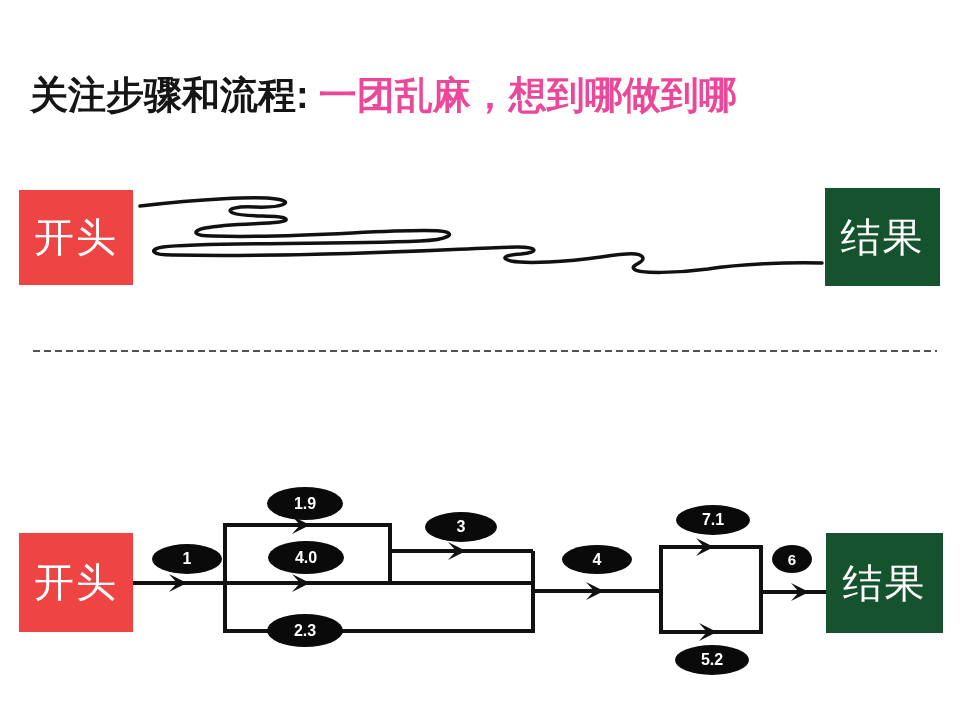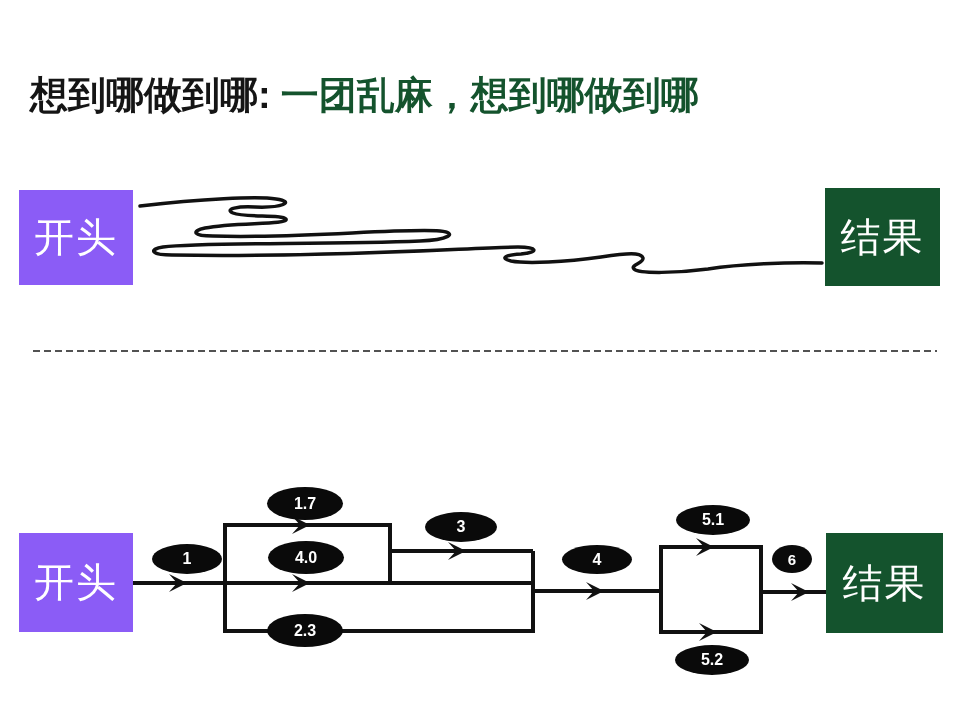--- a/index.html
+++ b/index.html
@@ -4,41 +4,41 @@
 <style>
   html,body{margin:0;padding:0;background:#fff;}
   .slide{
     position:relative;width:960px;height:720px;background:#fff;overflow:hidden;
     font-family:"Liberation Sans","DejaVu Sans",sans-serif;
   }
   .title{
     position:absolute;left:30px;white-space:nowrap;
     font-size:38px;font-weight:bold;color:#151515;letter-spacing:0px;
   }
-  .title .hl{color:#14532d;margin-left:10px;}
+  .title .hl{color:#ec4899;margin-left:10px;}
   .endpoint{
     position:absolute;display:flex;align-items:center;justify-content:center;
     color:#fff;font-size:40px;letter-spacing:2px;
   }
-  .endpoint.gray{background:#8b5cf6;}
+  .endpoint.gray{background:#ef4444;}
   .endpoint.red{background:#14532d;}
   .diagram-svg{position:absolute;left:0;top:0;width:960px;height:720px;}
   .step{
     position:absolute;background:#0a0a0a;border-radius:50%;
     display:flex;align-items:center;justify-content:center;
     color:#fff;font-weight:bold;font-size:16px;
   }
   .step.small{font-size:15px;}
 </style>
 </head>
 <body>
 
 <div class="slide">
 
-  <div class="title" style="top:70px;"><span>想到哪做到哪:</span><span class="hl">一团乱麻，想到哪做到哪</span></div>
+  <div class="title" style="top:70px;"><span>关注步骤和流程:</span><span class="hl">一团乱麻，想到哪做到哪</span></div>
 
   <div class="endpoint gray" style="left:19px;top:190px;width:114px;height:95px;">开头</div>
 
   <div class="endpoint red" style="left:825px;top:188px;width:115px;height:98px;">结果</div>
 
 
   <div class="endpoint gray" style="left:19px;top:533px;width:114px;height:99px;">开头</div>
 
   <div class="endpoint red" style="left:826px;top:533px;width:117px;height:100px;">结果</div>
 
@@ -85,22 +85,22 @@
       <polygon points="293,622 311,631 293,640 301,631"></polygon>
       <polygon points="448,542 466,551 448,560 456,551"></polygon>
       <polygon points="586,582 604,591 586,600 594,591"></polygon>
       <polygon points="696,538 714,547 696,556 704,547"></polygon>
       <polygon points="699,623 717,632 699,641 707,632"></polygon>
       <polygon points="791,583 809,592 791,601 799,592"></polygon>
     </g>
   </svg>
 
   <div class="step" style="left:152px;top:544px;width:70px;height:30px;">1</div>
-  <div class="step" style="left:267px;top:487px;width:76px;height:33px;">1.7</div>
+  <div class="step" style="left:267px;top:487px;width:76px;height:33px;">1.9</div>
   <div class="step" style="left:268px;top:541px;width:76px;height:33px;">4.0</div>
   <div class="step" style="left:267px;top:594px;width:76px;height:33px;margin-top:20px;">2.3</div>
   <div class="step" style="left:425px;top:512px;width:72px;height:30px;">3</div>
   <div class="step" style="left:562px;top:545px;width:70px;height:29px;">4</div>
-  <div class="step" style="left:676px;top:505px;width:74px;height:30px;">5.1</div>
+  <div class="step" style="left:676px;top:505px;width:74px;height:30px;">7.1</div>
   <div class="step" style="left:675px;top:645px;width:74px;height:30px;">5.2</div>
   <div class="step small" style="left:772px;top:545px;width:40px;height:28px;">6</div>
 
 </div>
 
 </body></html>

